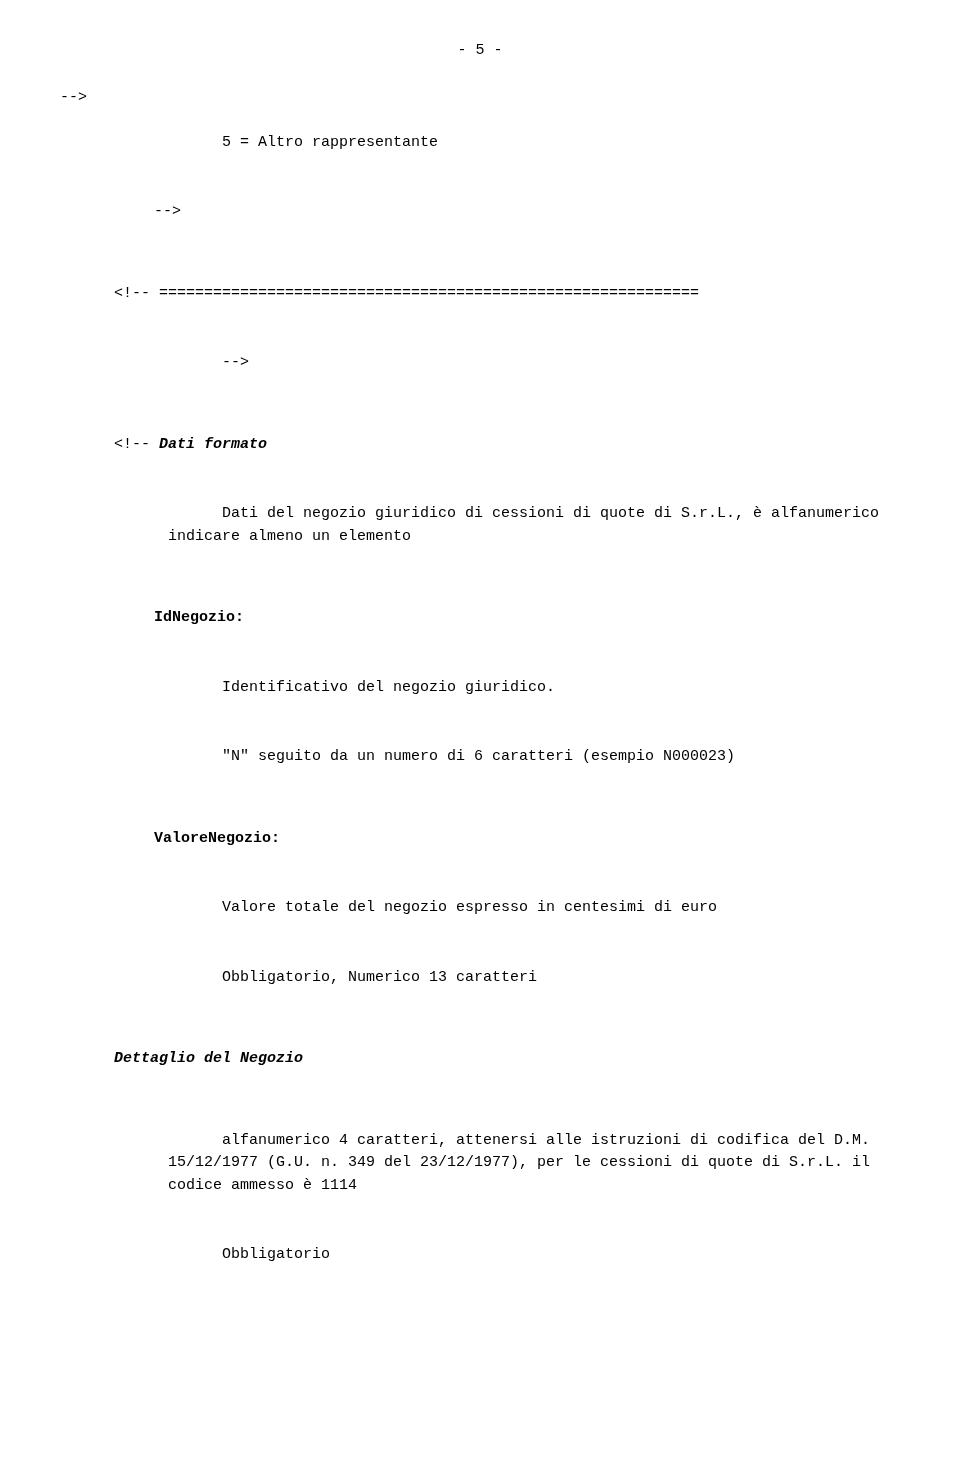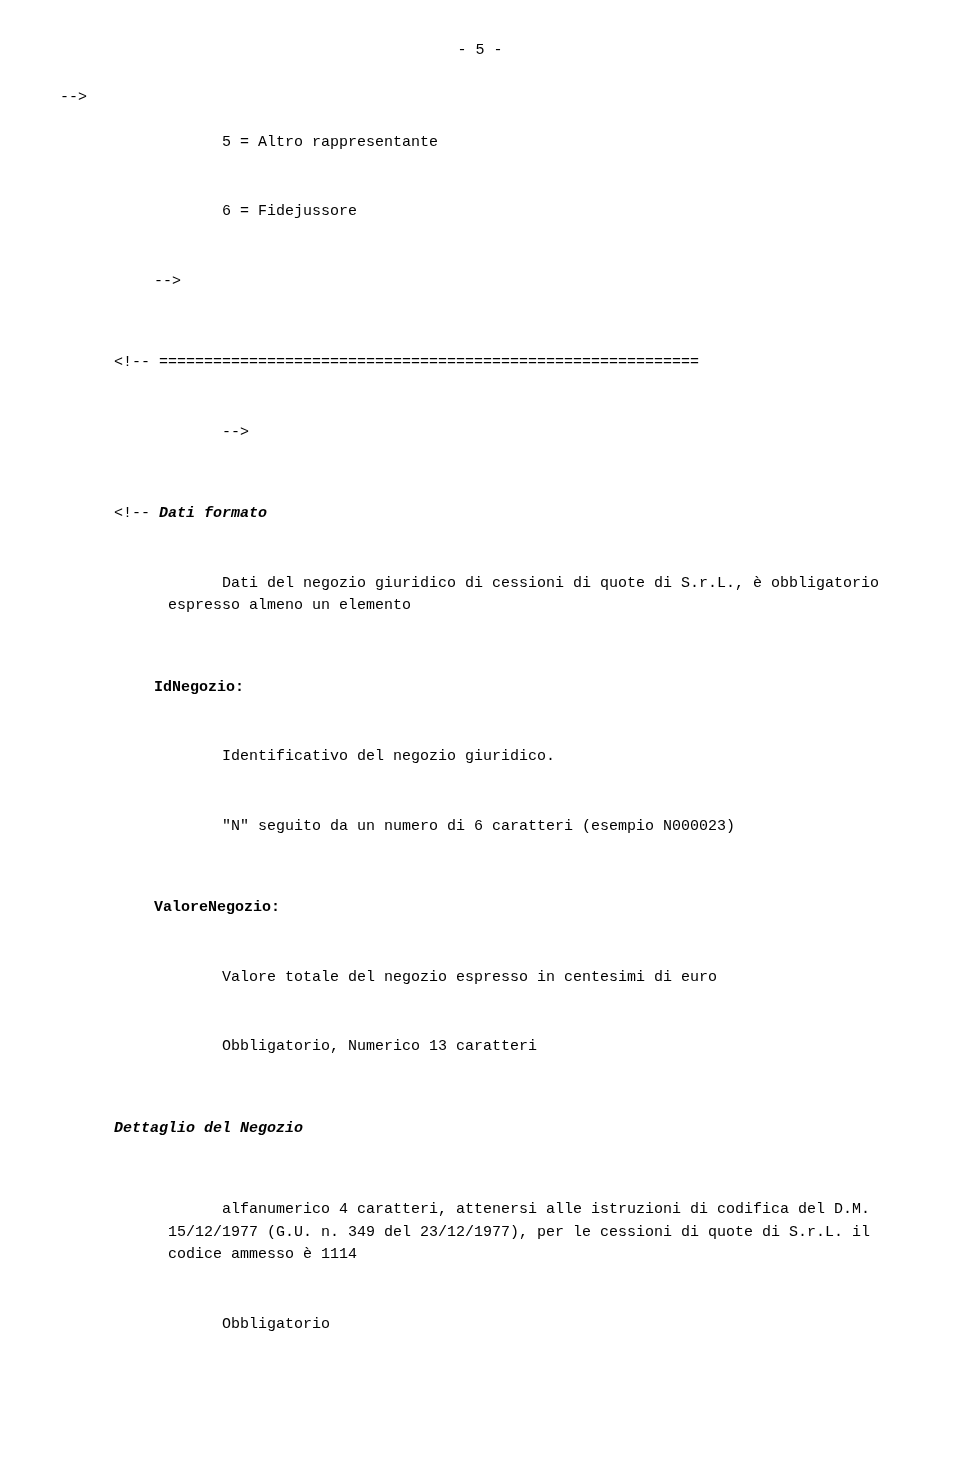--- a/index.html
+++ b/index.html
@@ -52,43 +52,40 @@
 
 <div>
   <div class="page-header">- 5 -</div>
 
   <div class="content">
 
      --&gt;
     <div class="block indent2 line">
       <span>5 = Altro rappresentante</span>
     </div>
-    <div class="block indent2 line">
-      <span>6 = Fidejussore</span>
-    </div>
     <div class="block indent1 line section-gap">
       <span>--&gt;</span>
     </div>
 
     
     <div class="block line">
       <span>&lt;!-- ============================================================</span>
     </div>
     <div class="block indent2 line section-gap">
       <span>--&gt;</span>
     </div>
 
     
     <div class="block line">
       <span>&lt;!-- </span><span class="bold-italic">Dati formato</span>
     </div>
 
     
     <div class="block indent2 line section-gap">
-      <span>Dati del negozio giuridico di cessioni di quote di S.r.L., è obbligatorio espresso almeno un elemento</span>
+      <span>Dati del negozio giuridico di cessioni di quote di S.r.L., è alfanumerico indicare almeno un elemento</span>
     </div>
 
     
     <div class="block indent1 line">
       <span class="bold">IdNegozio:</span>
     </div>
     <div class="block indent2 line">
       <span>Identificativo del negozio giuridico.</span>
     </div>
     <div class="block indent2 line section-gap">

